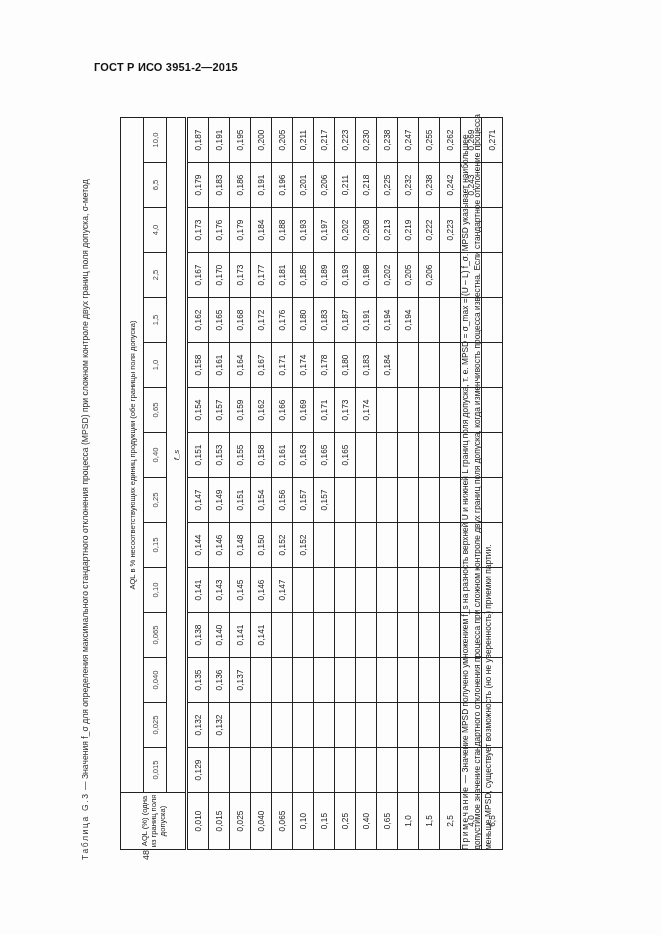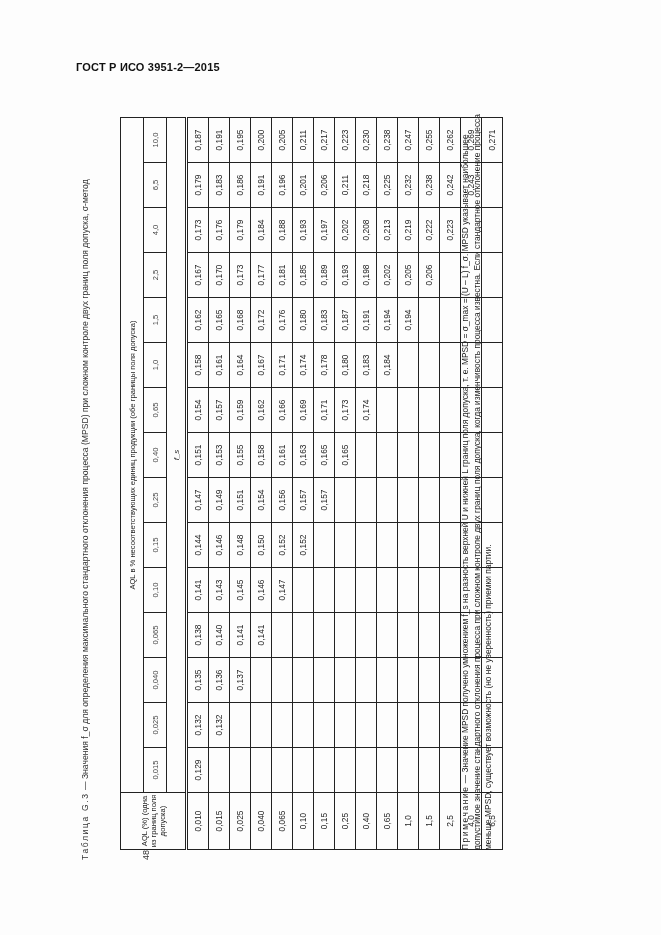--- a/index.html
+++ b/index.html
@@ -1,17 +1,17 @@
 <!DOCTYPE html>
 <html><head>
 <meta charset="utf-8">
 <style>
   html,body{margin:0;padding:0;}
   body{width:661px;height:935px;background:#fdfdfd;position:relative;overflow:hidden;font-family:"Liberation Sans",sans-serif;color:#222;}
-  .std-title{position:absolute;left:76px;top:61px;font-size:11px;font-weight:bold;letter-spacing:0.2px;color:#111;}
+  .std-title{position:absolute;left:94px;top:61px;font-size:11px;font-weight:bold;letter-spacing:0.2px;color:#111;}
   
   .rot{position:absolute;left:80px;top:860px;width:770px;height:420px;transform-origin:0 0;transform:rotate(-90deg);}
   .caption{position:absolute;left:0;top:0;width:770px;font-size:8.6px;line-height:11px;color:#333;}
   .caption .spaced{letter-spacing:1.6px;}
   .pageno{position:absolute;left:0;top:61px;font-size:9px;color:#333;}
   table.grid{position:absolute;left:10px;top:40px;border-collapse:collapse;font-size:8.4px;color:#222;}
   table.grid td,table.grid th{border:1px solid #222;text-align:center;font-weight:normal;padding:0;}
   .hdr-corner{width:56px;font-size:7.6px;line-height:9px;}
   .aql-head{height:22px;font-size:7.6px;}
   .col-head{height:22px;width:44px;font-size:7.6px;color:#444;}

